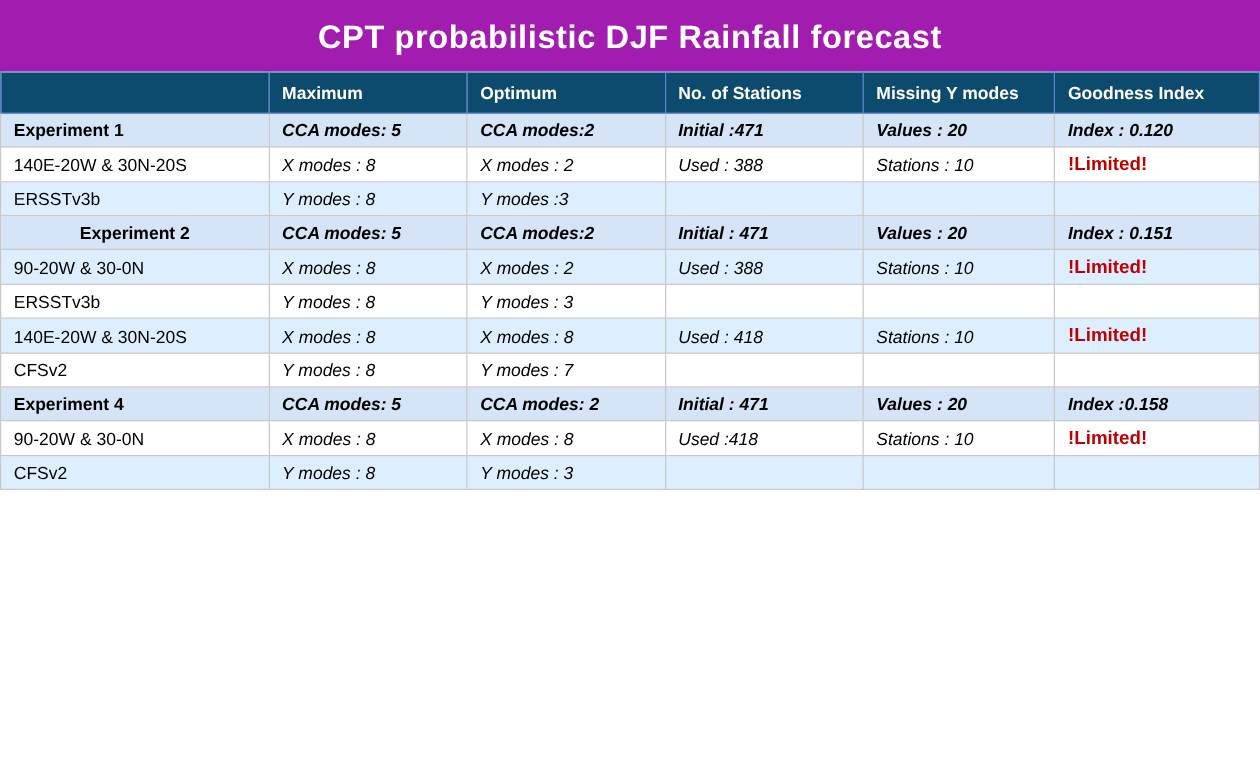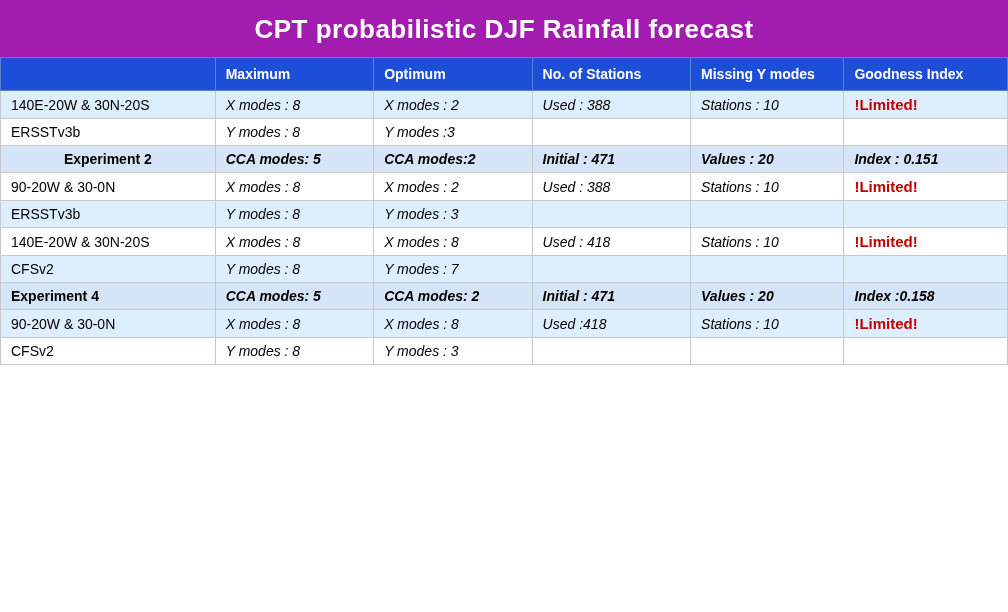--- a/index.html
+++ b/index.html
@@ -24,21 +24,21 @@
       font-weight: bold;
       padding: 14px 0 12px 0;
       letter-spacing: 0.5px;
     }
     table {
       width: 100%;
       border-collapse: collapse;
       font-size: 14px;
     }
     thead tr th {
-      background: #1d4ed8;
+      background: #0c4a6e;
       color: #fff;
       font-weight: bold;
       padding: 8px 10px;
       text-align: left;
       border: 1px solid #5a82cc;
     }
     thead tr th:first-child {
       width: 210px;
     }
     tbody tr td {
@@ -78,20 +78,28 @@
       <tr>
         <th class="col-label"></th>
         <th class="col-max">Maximum</th>
         <th class="col-opt">Optimum</th>
         <th class="col-stations">No. of Stations</th>
         <th class="col-missing">Missing Y modes</th>
         <th class="col-goodness">Goodness Index</th>
       </tr>
     </thead>
     <tbody id="table-body">
+    <tr class="row-experiment">
+          <td style="font-weight: bold; font-style: normal;">Experiment 1</td>
+          <td style="font-style: italic;">CCA modes: 5</td>
+          <td style="font-style: italic;">CCA modes:2</td>
+          <td style="font-style: italic;">Initial :471</td>
+          <td style="font-style: italic;">Values : 20</td>
+          <td style="font-style: italic;">Index : 0.120</td>
+        </tr>
         <tr>
           <td>140E-20W &amp; 30N-20S</td>
           <td style="font-style: italic;">X modes : 8</td>
           <td style="font-style: italic;">X modes : 2</td>
           <td style="font-style: italic;">Used : 388</td>
           <td style="font-style: italic;">Stations : 10</td>
           <td><span class="limited">!Limited!</span></td>
         </tr>
         <tr>
           <td>ERSSTv3b</td>

